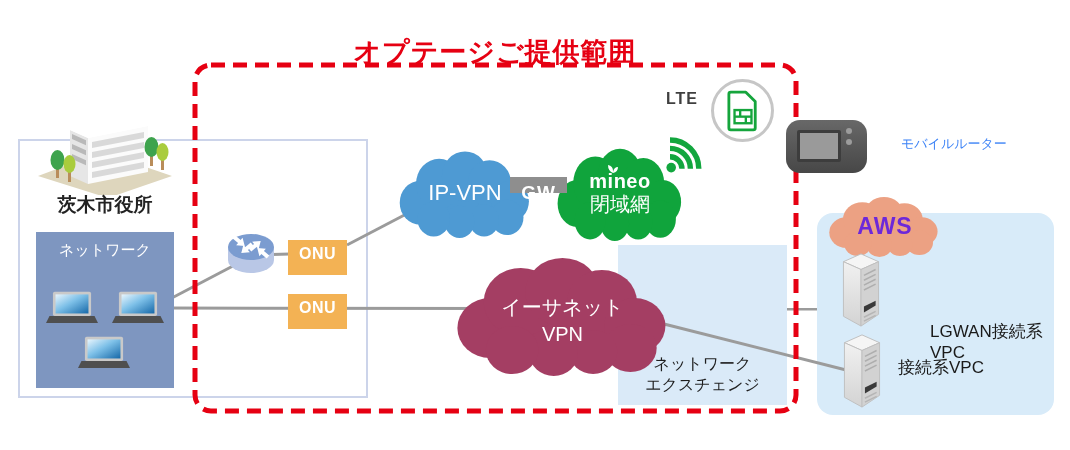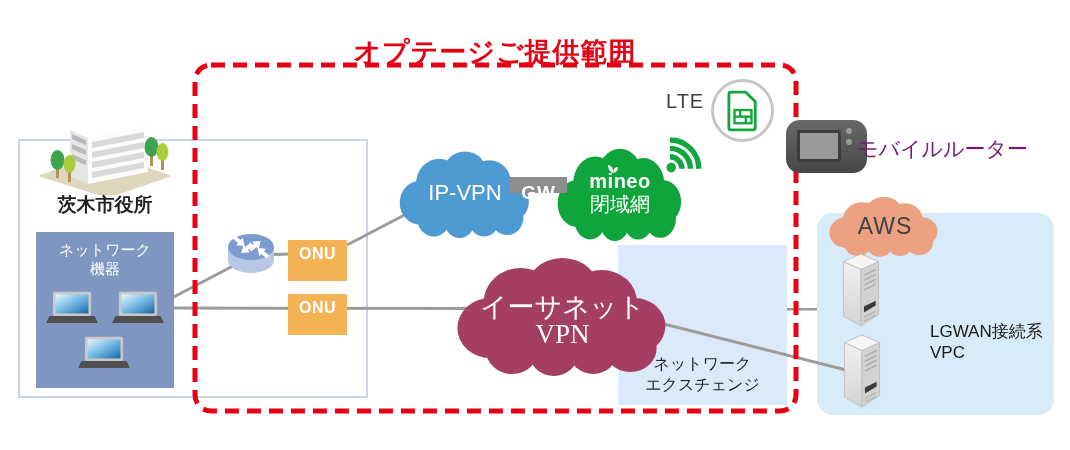--- a/index.html
+++ b/index.html
@@ -13,51 +13,51 @@
 
   .cityhall-box { left:18px; top:139px; width:350px; height:259px;
                   border:2px solid #ccd4ea; background:#ffffff; z-index:1; }
   .cityhall-label { left:30px; top:192px; width:150px; text-align:center;
                     font-size:19px; font-weight:700; color:#222222; z-index:7; }
 
   .netbox { left:36px; top:232px; width:138px; height:156px; background:#7e96c0;
             z-index:7; text-align:center; }
   .netbox-label { padding-top:8px; color:#ffffff; font-size:15px; line-height:19px; }
 
-  .onu { position:absolute; width:59px; height:41px; background:#f3b254; color:#ffffff;
+  .onu { position:absolute; width:59px; height:35px; background:#f3b254; color:#ffffff;
          font-size:16px; font-weight:600; text-align:center; line-height:27px; z-index:7;
          letter-spacing:0.5px; }
   #onu-top { left:288px; top:240px; }
   #onu-bottom { left:288px; top:294px; }
 
   .cloud-label { position:absolute; color:#ffffff; text-align:center; z-index:8; }
   .gw-box { left:510px; top:177px; width:57px; height:16px; background:#8e8e8e; color:#ffffff;
             font-size:19px; font-weight:600; text-align:center; line-height:31px; z-index:8;
             letter-spacing:1px; }
 
-  .lte-label { left:666px; top:90px; font-size:20px; font-weight:400; color:#3f3f3f; z-index:8; letter-spacing:1px; }
+  .lte-label { left:666px; top:90px; font-size:16px; font-weight:700; color:#3f3f3f; z-index:8; letter-spacing:1px; }
   .sim-badge { left:711px; top:79px; width:63px; height:63px; border-radius:50%;
                background:#ffffff; border:3px solid #c6c6c6; z-index:8;
                display:flex; align-items:center; justify-content:center; }
 
   .mobile-router { left:786px; top:120px; width:81px; height:53px; border-radius:14px;
                    background:linear-gradient(180deg,#686868,#474747); z-index:8; }
   .mr-screen { position:absolute; left:11px; top:10px; width:44px; height:32px;
                background:#9a9a9a; border:3px solid #3d3d3d; border-radius:2px; }
   .mr-dot { position:absolute; width:6px; height:6px; border-radius:50%; background:#9c9c9c; }
-  .mobile-router-label { left:857px; top:135px; font-size:21px; color:#701a75; z-index:8; }
+  .mobile-router-label { left:901px; top:135px; font-size:13px; color:#3b82f6; z-index:8; }
 
   .nx-box { left:618px; top:245px; width:169px; height:160px; background:#daeaf8; z-index:3; }
   .nx-label { position:absolute; left:0; top:108px; width:169px; text-align:center;
               font-size:16px; line-height:21px; color:#1e1e1e; }
 
   .aws-bg { left:817px; top:213px; width:237px; height:202px; background:#d8ebf9;
             border-radius:16px; z-index:3; }
   .aws-cloud-label { left:840px; top:213px; width:90px; text-align:center;
-                     font-size:23px; font-weight:400; color:#404040; z-index:8; letter-spacing:1px; }
+                     font-size:23px; font-weight:700; color:#6d28d9; z-index:8; letter-spacing:1px; }
   .vpc-label { position:absolute; font-size:17px; line-height:21px; color:#1a1a1a; z-index:8; }
   #vpc1-label { left:930px; top:277px;margin-top:44px; }
   #vpc2-label { left:898px; top:357px; }
 
   .icon-svg { position:absolute; z-index:7; }
   .z8 { z-index:8; }
 </style>
 </head>
 <body>
 
@@ -140,21 +140,20 @@
       <ellipse cx="121.5" cy="47" rx="7" ry="10" fill="#3ea34d"></ellipse>
       <rect x="131" y="58" width="3" height="12" fill="#b98d5a"></rect>
       <ellipse cx="132.5" cy="52" rx="6" ry="9" fill="#a9cc3d"></ellipse>
     </g>
   </svg>
   <div class="abs cityhall-label">茨木市役所</div>
 
   <div class="abs netbox">
     <div class="netbox-label">
       <div>ネットワーク</div>
-      <div>機器</div>
     </div>
     <svg style="position:absolute; left:10px; top:58px" width="52" height="40" viewBox="0 0 60 42">
       <rect x="8" y="0" width="44" height="28" rx="2" fill="#c9c9c9"></rect>
       <rect x="11" y="3" width="38" height="22" fill="url(#lapScreen)"></rect>
       <polygon points="4,28 56,28 60,36 0,36" fill="#4f4f4f"></polygon>
     </svg>
     <svg style="position:absolute; left:76px; top:58px" width="52" height="40" viewBox="0 0 60 42">
       <rect x="8" y="0" width="44" height="28" rx="2" fill="#c9c9c9"></rect>
       <rect x="11" y="3" width="38" height="22" fill="url(#lapScreen)"></rect>
       <polygon points="4,28 56,28 60,36 0,36" fill="#4f4f4f"></polygon>
@@ -219,21 +218,21 @@
   <div class="abs mobile-router">
     <div class="mr-screen"></div>
     <div class="mr-dot" style="left:60px; top:8px"></div>
     <div class="mr-dot" style="left:60px; top:19px"></div>
   </div>
   <div class="abs mobile-router-label">モバイルルーター</div>
 
   <svg class="icon-svg" style="left:453px; top:252px" width="219" height="124">
     <use href="#cloudShape" width="219" height="124" fill="#a43e63"></use>
   </svg>
-  <div class="cloud-label" style="left:453px; top:294px; width:219px; font-size:27px; line-height:27px;font-family:Liberation Serif, serif;">
+  <div class="cloud-label" style="left:453px; top:294px; width:219px; font-size:20px; line-height:27px;">
     <div>イーサネット</div>
     <div>VPN</div>
   </div>
 
   <svg class="icon-svg" style="left:827px; top:194px" width="114" height="63">
     <use href="#cloudShape" width="114" height="63" fill="#eca183"></use>
   </svg>
   <div class="abs aws-cloud-label">AWS</div>
 
   <svg class="icon-svg" style="left:836px; top:250px" width="50" height="78" viewBox="0 0 48 80">
@@ -267,15 +266,16 @@
       <line x1="27" y1="69" x2="39" y2="63"></line>
         <line x1="27" y1="73" x2="39" y2="67"></line>
     </g>
   </svg>
 
   <div id="vpc1-label" class="vpc-label">
     <div>LGWAN接続系</div>
     <div>VPC</div>
   </div>
   <div id="vpc2-label" class="vpc-label">
+    <div>接続系VPC</div>
   </div>
 
 </div>
 
 </body></html>

